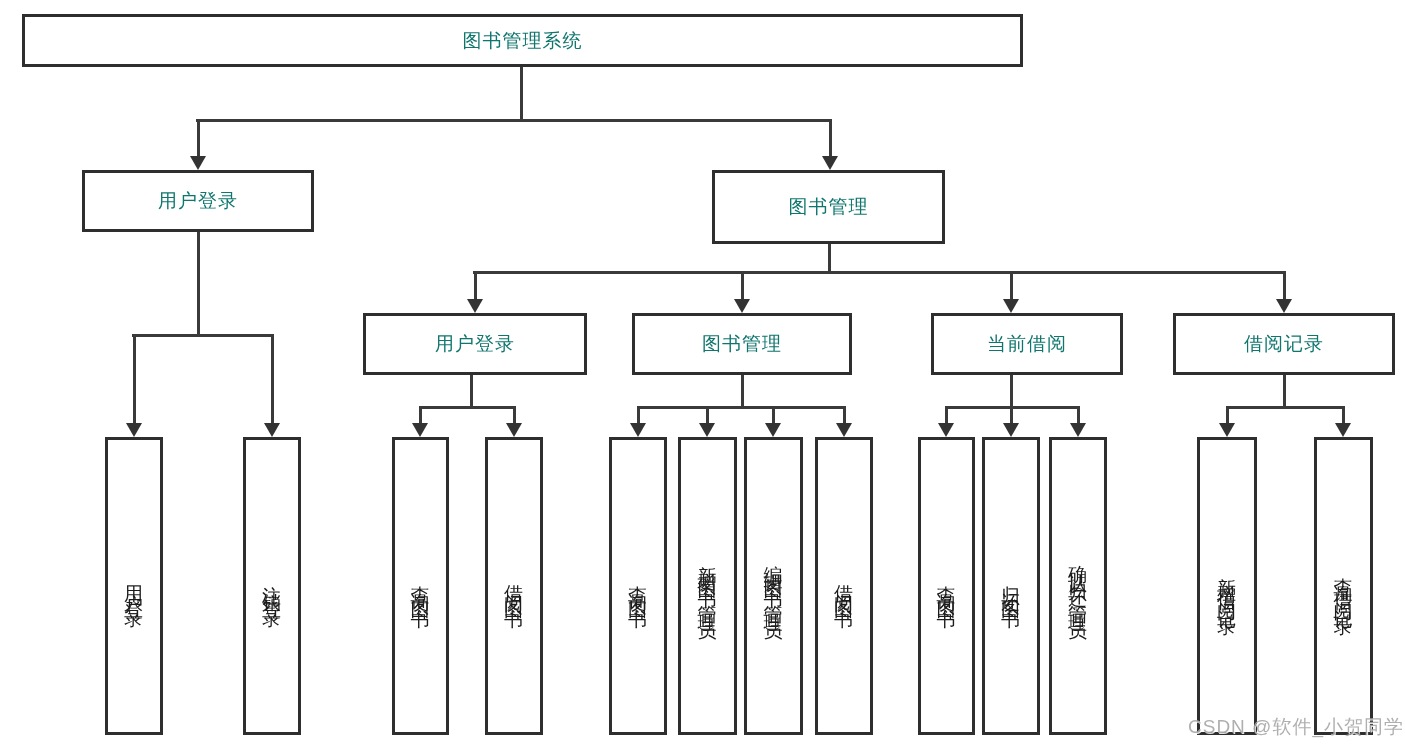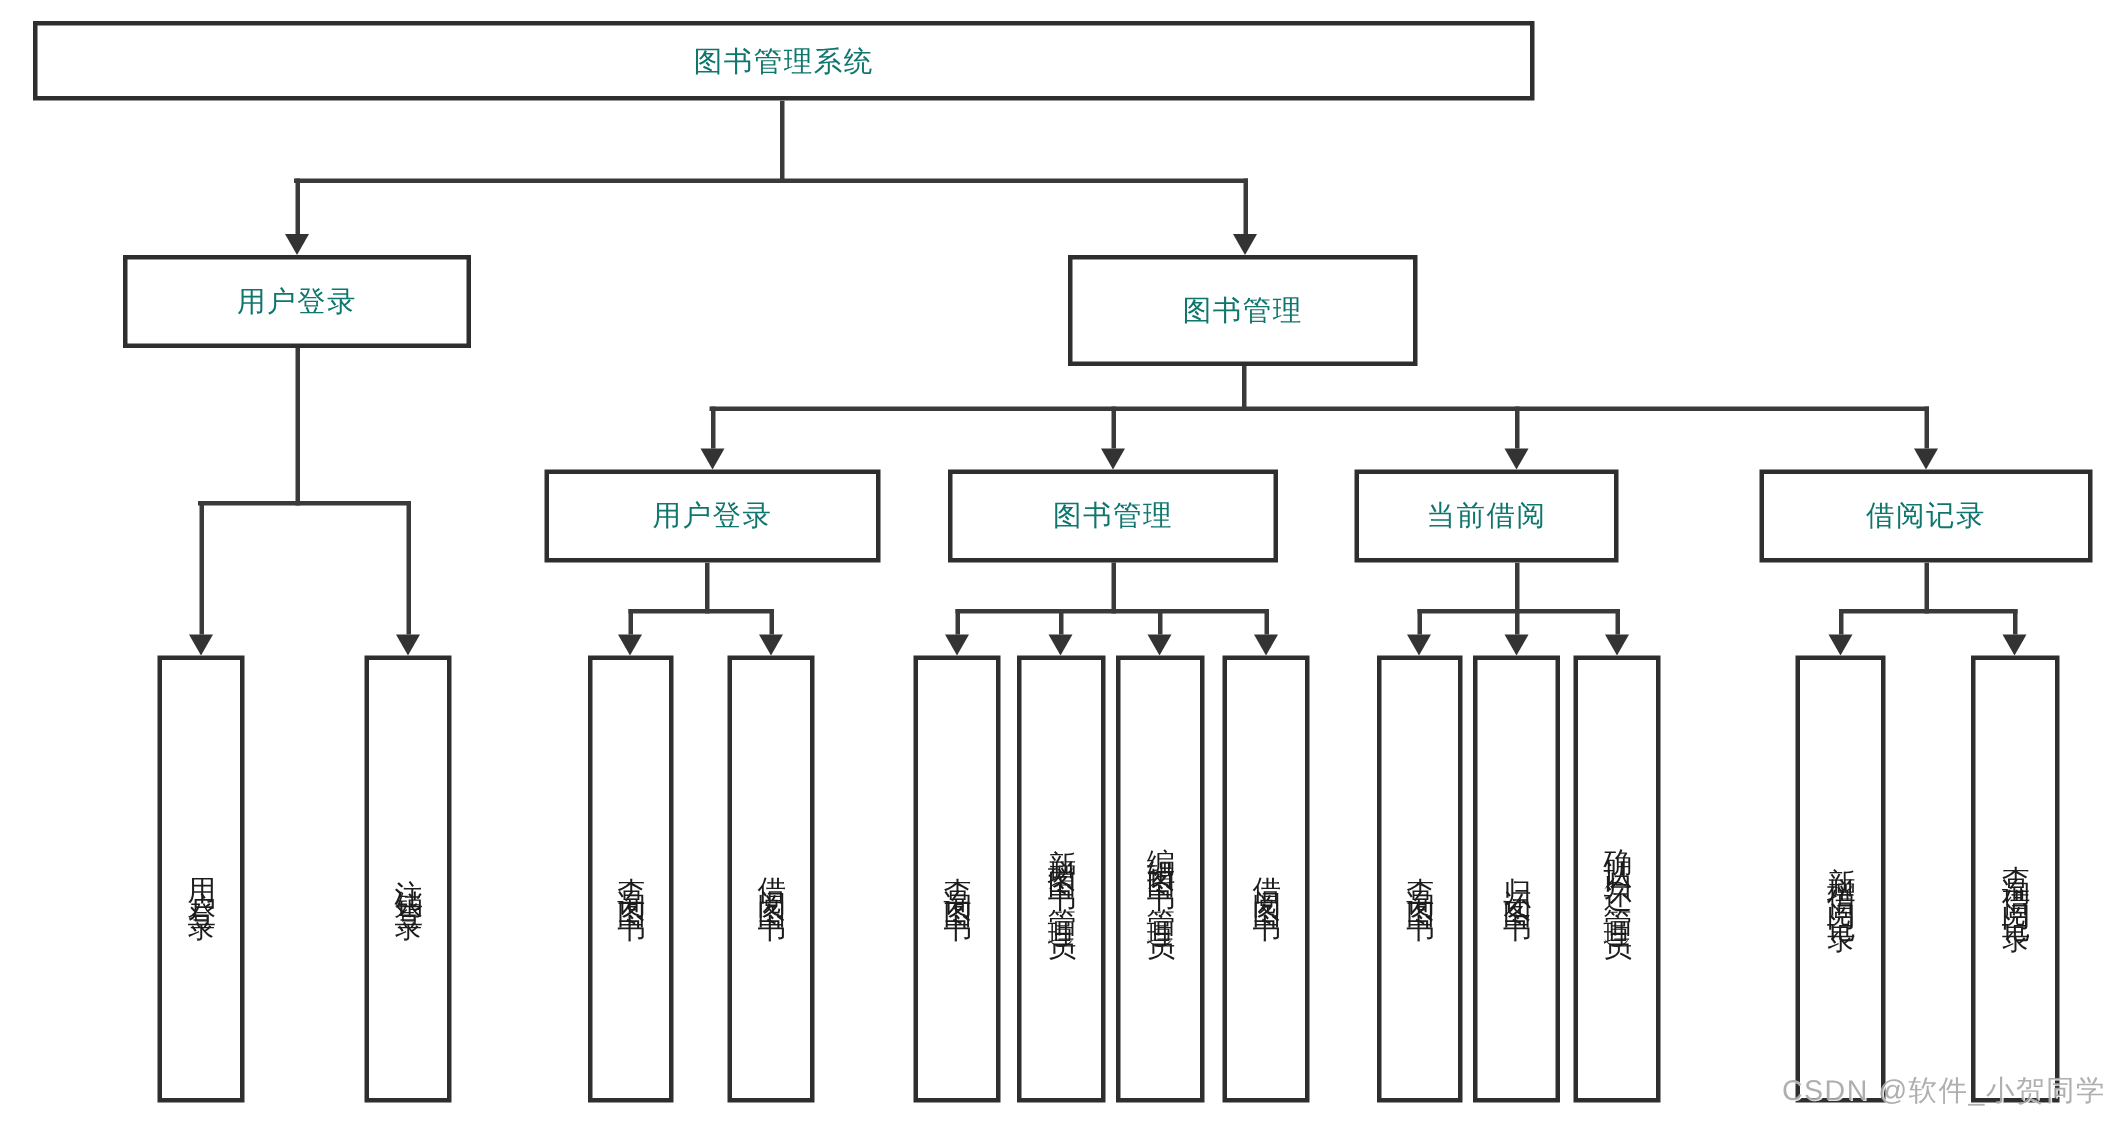--- a/index.html
+++ b/index.html
@@ -98,21 +98,21 @@
   </div>
 
   <div class="box" style="left:363px;top:313px;width:224px;height:62px">
     <span>用户登录</span>
   </div>
 
   <div class="box" style="left:632px;top:313px;width:220px;height:62px">
     <span>图书管理</span>
   </div>
 
-  <div class="box" style="left:903px;top:313px;width:176px;height:62px">
+  <div class="box" style="left:931px;top:313px;width:192px;height:62px">
     <span>当前借阅</span>
   </div>
 
   <div class="box" style="left:1173px;top:313px;width:222px;height:62px">
     <span>借阅记录</span>
   </div>
 
   <div class="leaf" style="left:105px;top:437px;width:58px;height:298px">
     <span class="vtext">用户登录</span>
   </div>

